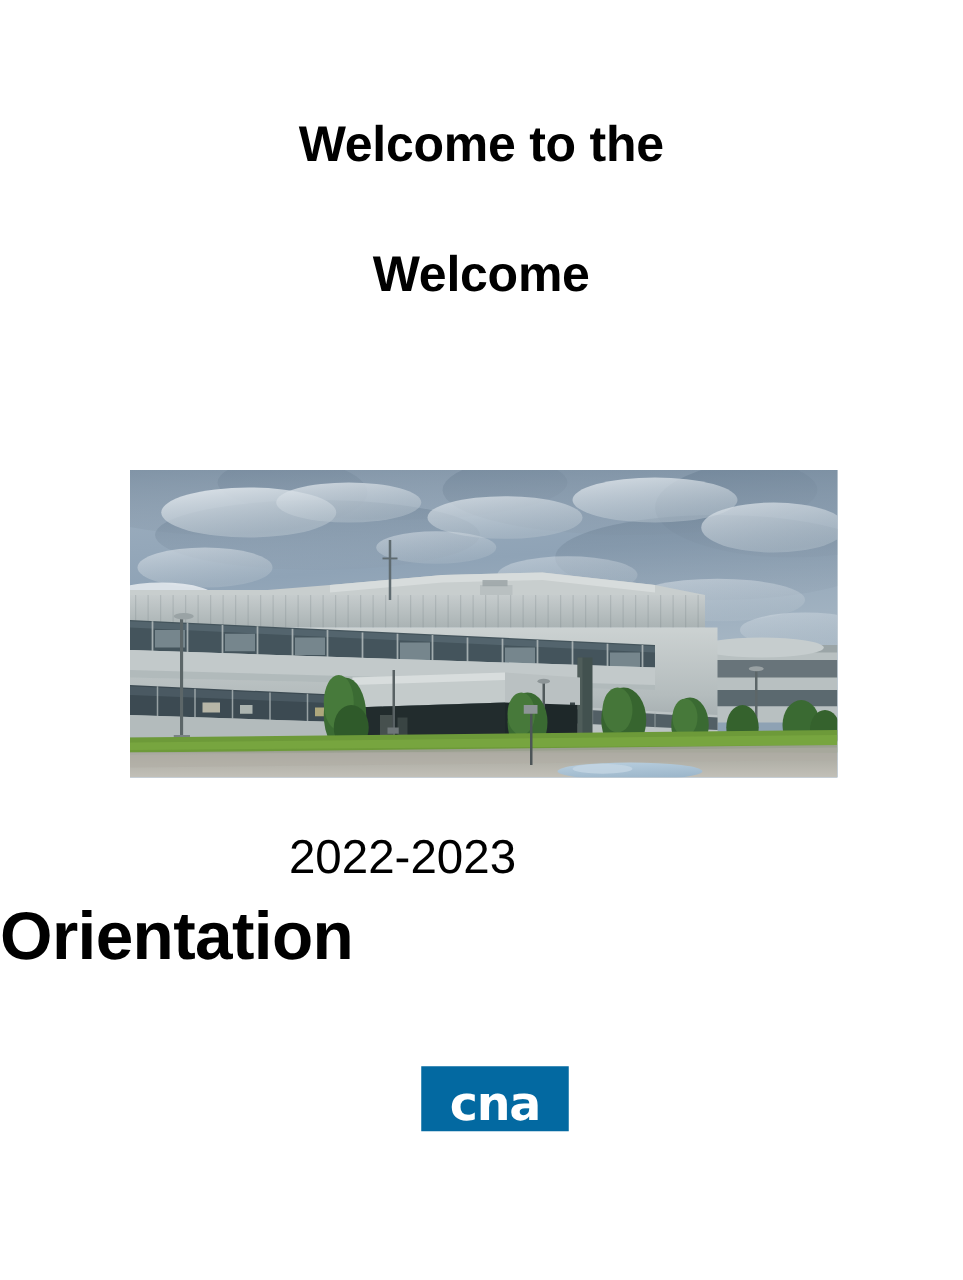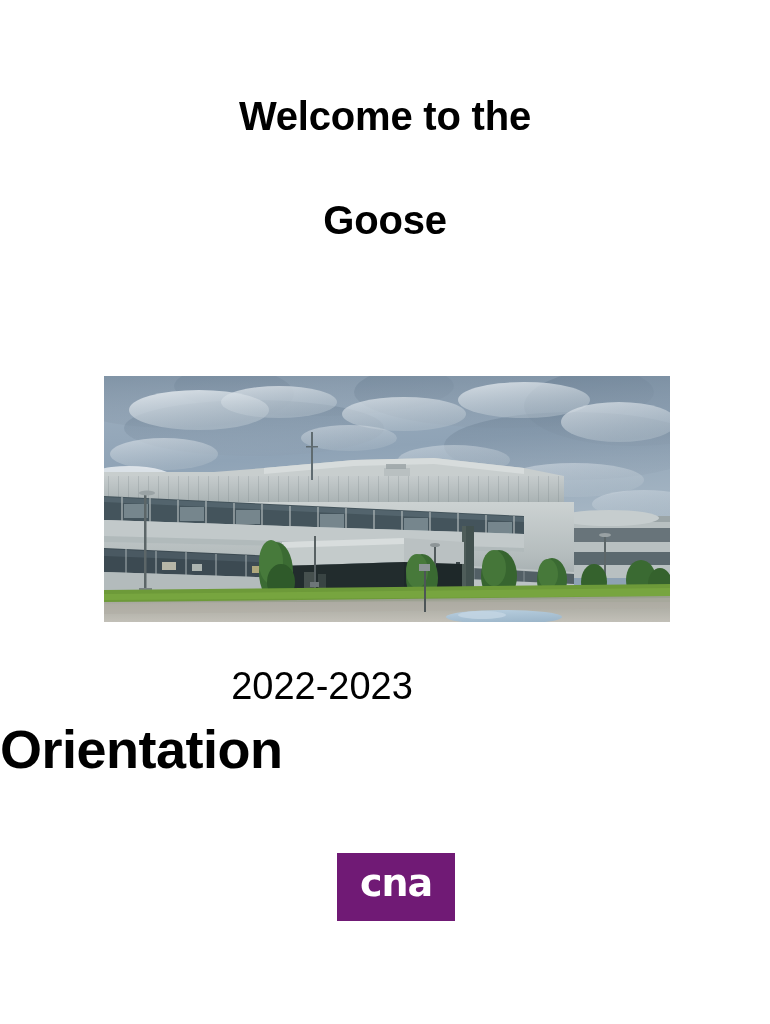--- a/index.html
+++ b/index.html
@@ -100,22 +100,22 @@
   
   .logo-wrap {
     position: absolute;
     left: 337px;
     top: 848px;
     width: 118px;
     height: 62px;
   }
   .logo-box {
     width: 118px;
-    height: 68px;
-    background: #701a75;
+    height: 52px;
+    background: #0369a1;
     display: block;
     position: relative;
   }
   .logo-text {
     position: absolute;
     left: 0;
     top: 0;
     width: 118px;
     height: 62px;
     display: flex;
@@ -132,21 +132,21 @@
   }
 </style>
 </head>
 <body>
 
 <div class="page">
 
   <div class="heading-block">
     <div class="title-line-1">Welcome to the</div>
     <div class="title-spacer"></div>
-    <div class="title-line-3">Goose</div>
+    <div class="title-line-3">Welcome</div>
   </div>
 
   <div class="photo-frame">
     <svg class="photo-svg" viewBox="0 0 566 246" preserveAspectRatio="none">
       <defs>
         <linearGradient id="skyGrad" x1="0" y1="0" x2="0.25" y2="1">
           <stop offset="0%" stop-color="#9fb0c0"></stop>
           <stop offset="45%" stop-color="#8fa3b6"></stop>
           <stop offset="100%" stop-color="#adbcc8"></stop>
         </linearGradient>

